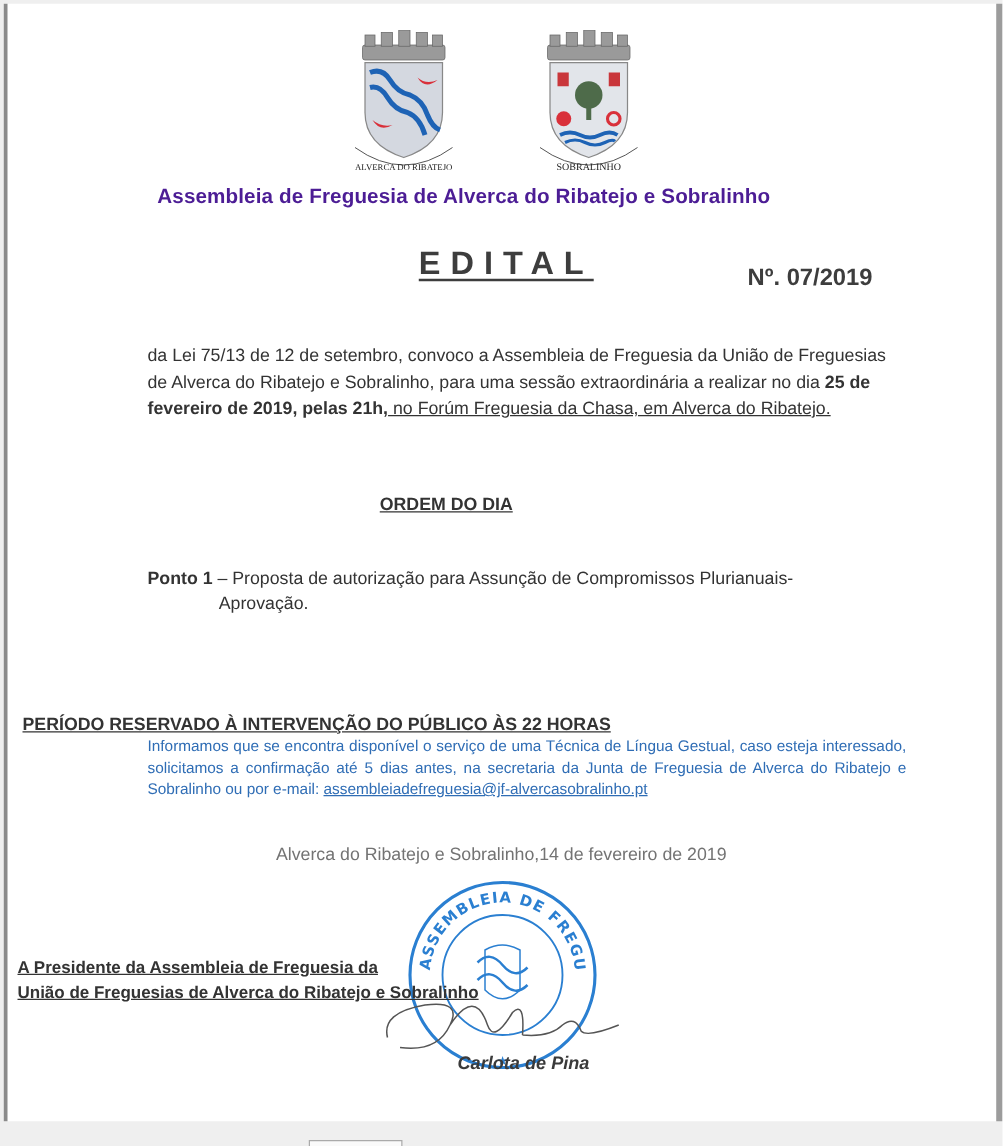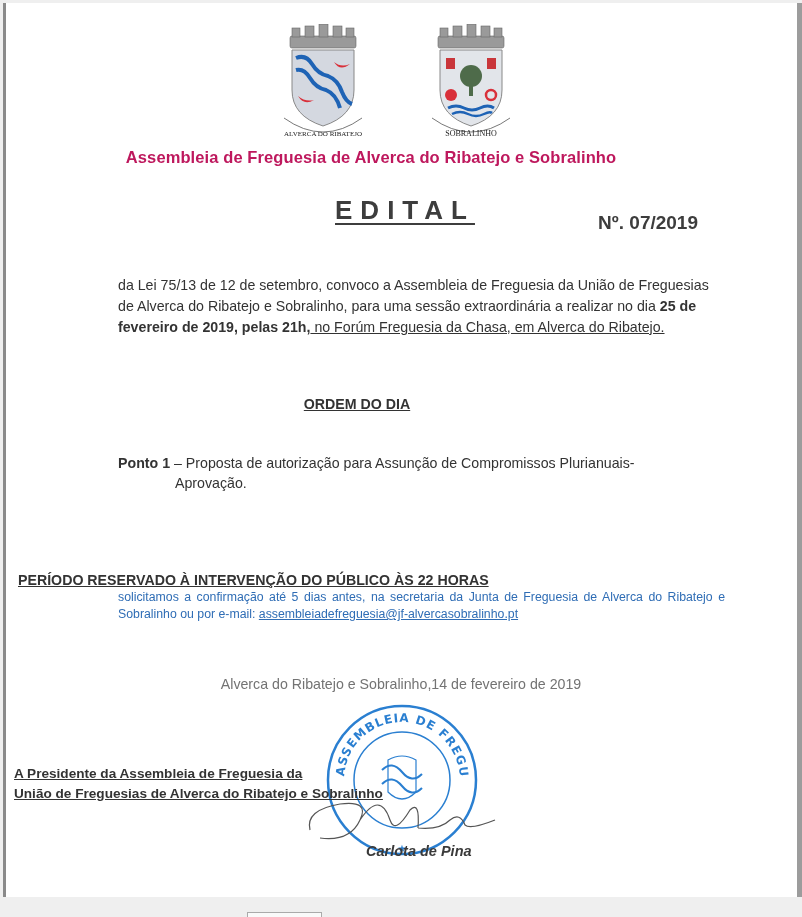--- a/index.html
+++ b/index.html
@@ -25,21 +25,21 @@
   }
   .abs { position: absolute; }
 
   
   .crest { position: absolute; top: 24px; width: 90px; height: 118px; }
   .crest-alverca { left: 278px; }
   .crest-sobralinho { left: 426px; }
 
   .org-title {
     left: 0; width: 742px; top: 148px; text-align: center;
-    font-size: 16.5px; font-weight: bold; color: #be185d; letter-spacing: 0.1px;
+    font-size: 16.5px; font-weight: bold; color: #4c1d95; letter-spacing: 0.1px;
   }
   .edital {
     left: 0; width: 802px; top: 195px; text-align: center;
     font-size: 26px; font-weight: bold; color: #3d3d3d; letter-spacing: 8px;
   }
   .edital span { text-decoration: underline; text-decoration-thickness: 2px; text-underline-offset: 4px; padding-left: 8px; text-align: center; }
   .edital-number {
     right: 104px; top: 212px; font-size: 19px; font-weight: bold; color: #3d3d3d;
   }
   .body-text {
@@ -157,20 +157,21 @@
 <div class="abs section-title">ORDEM DO DIA</div>
 
 <div class="abs agenda">
   <span class="label">Ponto 1</span><span> – </span><span>Proposta de autorização para Assunção de Compromissos Plurianuais-</span>
   <span class="cont">Aprovação.</span>
 </div>
 
 <div class="abs public-title">PERÍODO RESERVADO À INTERVENÇÃO DO PÚBLICO ÀS 22 HORAS</div>
 
 <div class="abs public-info">
+  <span class="line spread">Informamos que se encontra disponível o serviço de uma Técnica de Língua Gestual, caso esteja interessado,</span>
   <span class="line spread">solicitamos a confirmação até 5 dias antes, na secretaria da Junta de Freguesia de Alverca do Ribatejo e</span>
   <span class="line"><span>Sobralinho ou por e-mail: </span><span class="u">assembleiadefreguesia@jf-alvercasobralinho.pt</span></span>
 </div>
 
 <div class="abs date-line">Alverca do Ribatejo e Sobralinho,14 de fevereiro de 2019</div>
 
 <svg class="stamp" viewBox="0 0 160 160">
   <defs>
     <path id="stampArc" d="M 22 80 A 58 58 0 1 1 138 80"></path>
   </defs>

